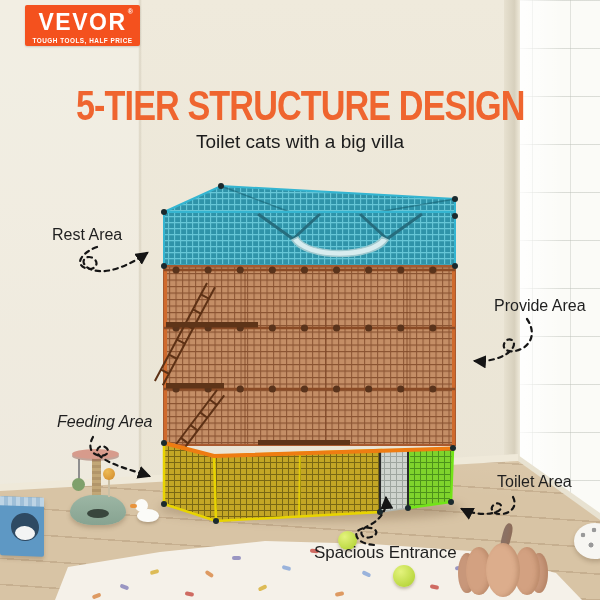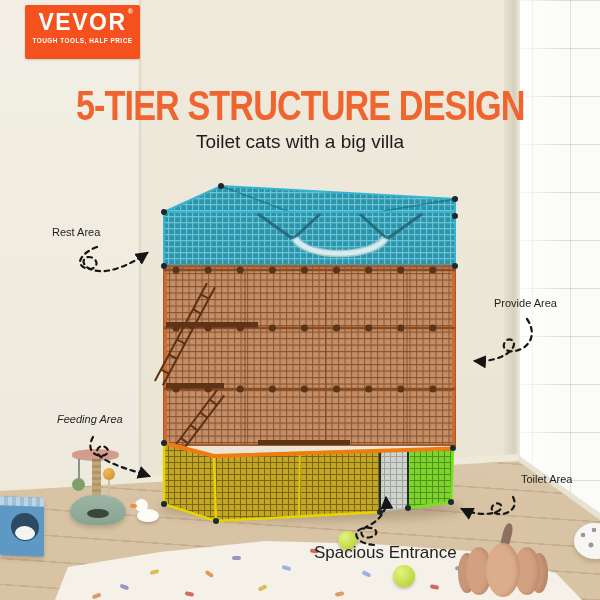--- a/index.html
+++ b/index.html
@@ -29,36 +29,36 @@
      clip-path:polygon(0 491px,518px 461px,600px 520px,600px 600px,0 600px);
      background-image:repeating-linear-gradient(184deg,rgba(151,121,88,.28) 0 1.5px,transparent 1.5px 26px);}
   .floor-glow{left:0;top:0;width:600px;height:600px;pointer-events:none;
      clip-path:polygon(0 491px,518px 461px,600px 520px,600px 600px,0 600px);
      background:radial-gradient(ellipse at 88% 25%,rgba(255,252,244,.6),rgba(255,252,244,0) 55%);}
   .rug{left:0;top:0;width:600px;height:600px;background:linear-gradient(180deg,#eee9dc,#f5f1e9 35%);
      clip-path:polygon(55px 600px,68px 567px,160px 552px,265px 541px,372px 544px,470px 551px,556px 573px,582px 600px);}
   .cf{width:9px;height:3.5px;border-radius:2px;opacity:.85;}
 
   
-  .logo{left:25px;top:5px;width:115px;height:54px;background:#F4511E;border-radius:2px;
+  .logo{left:25px;top:5px;width:115px;height:41px;background:#F4511E;border-radius:2px;
         box-shadow:0 1px 2px rgba(0,0,0,.15);text-align:center;color:#fff;}
   .logo .word{position:relative;display:inline-block;margin-top:4px;font-size:23px;font-weight:bold;letter-spacing:1.5px;}
   .logo .reg{position:absolute;right:-8px;top:-1px;font-size:7px;}
   .logo .tag{position:static;display:block;font-size:6.4px;letter-spacing:.5px;margin-top:1px;font-weight:bold;}
   .title{left:0;top:84px;width:600px;text-align:center;color:#EF652F;font-weight:bold;text-decoration:underline;}
   .title span{position:static;display:inline-block;font-size:38px;letter-spacing:-1px;
               transform:scale(.9,1.12);white-space:nowrap;}
   .subtitle{left:0;top:131px;width:600px;text-align:center;color:#1c1c1c;font-size:19px;}
 
   
-  .callout{color:#1f1f1f;font-size:11px;white-space:nowrap;}
+  .callout{color:#1f1f1f;font-size:16px;white-space:nowrap;}
   .cl-rest{left:52px;top:226px;}
   .cl-playing{left:494px;top:297px;}
   .cl-feeding{left:57px;top:413px;font-style:italic;}
-  .cl-toilet{left:497px;top:473px;margin-left:24px;}
+  .cl-toilet{left:497px;top:473px;}
   .cl-entrance{left:314px;top:543px;font-size:17px;}
 
   
   .cage-shadow{left:158px;top:497px;width:305px;height:24px;border-radius:50%;
      background:rgba(112,86,58,.32);filter:blur(5px);}
   .blue-house{left:0;top:497px;width:44px;height:59px;background:#5E98C4;border-radius:2px;
      transform:skewY(2deg);box-shadow:0 3px 4px rgba(110,85,60,.3);}
   .bh-rim{left:0;top:0;width:44px;height:9px;
      background:repeating-linear-gradient(90deg,#bdd4e5 0 4px,#9fbfd8 4px 8px);}
   .bh-hole{left:11px;top:16px;width:28px;height:28px;border-radius:50%;background:#2e4a63;overflow:hidden;}

